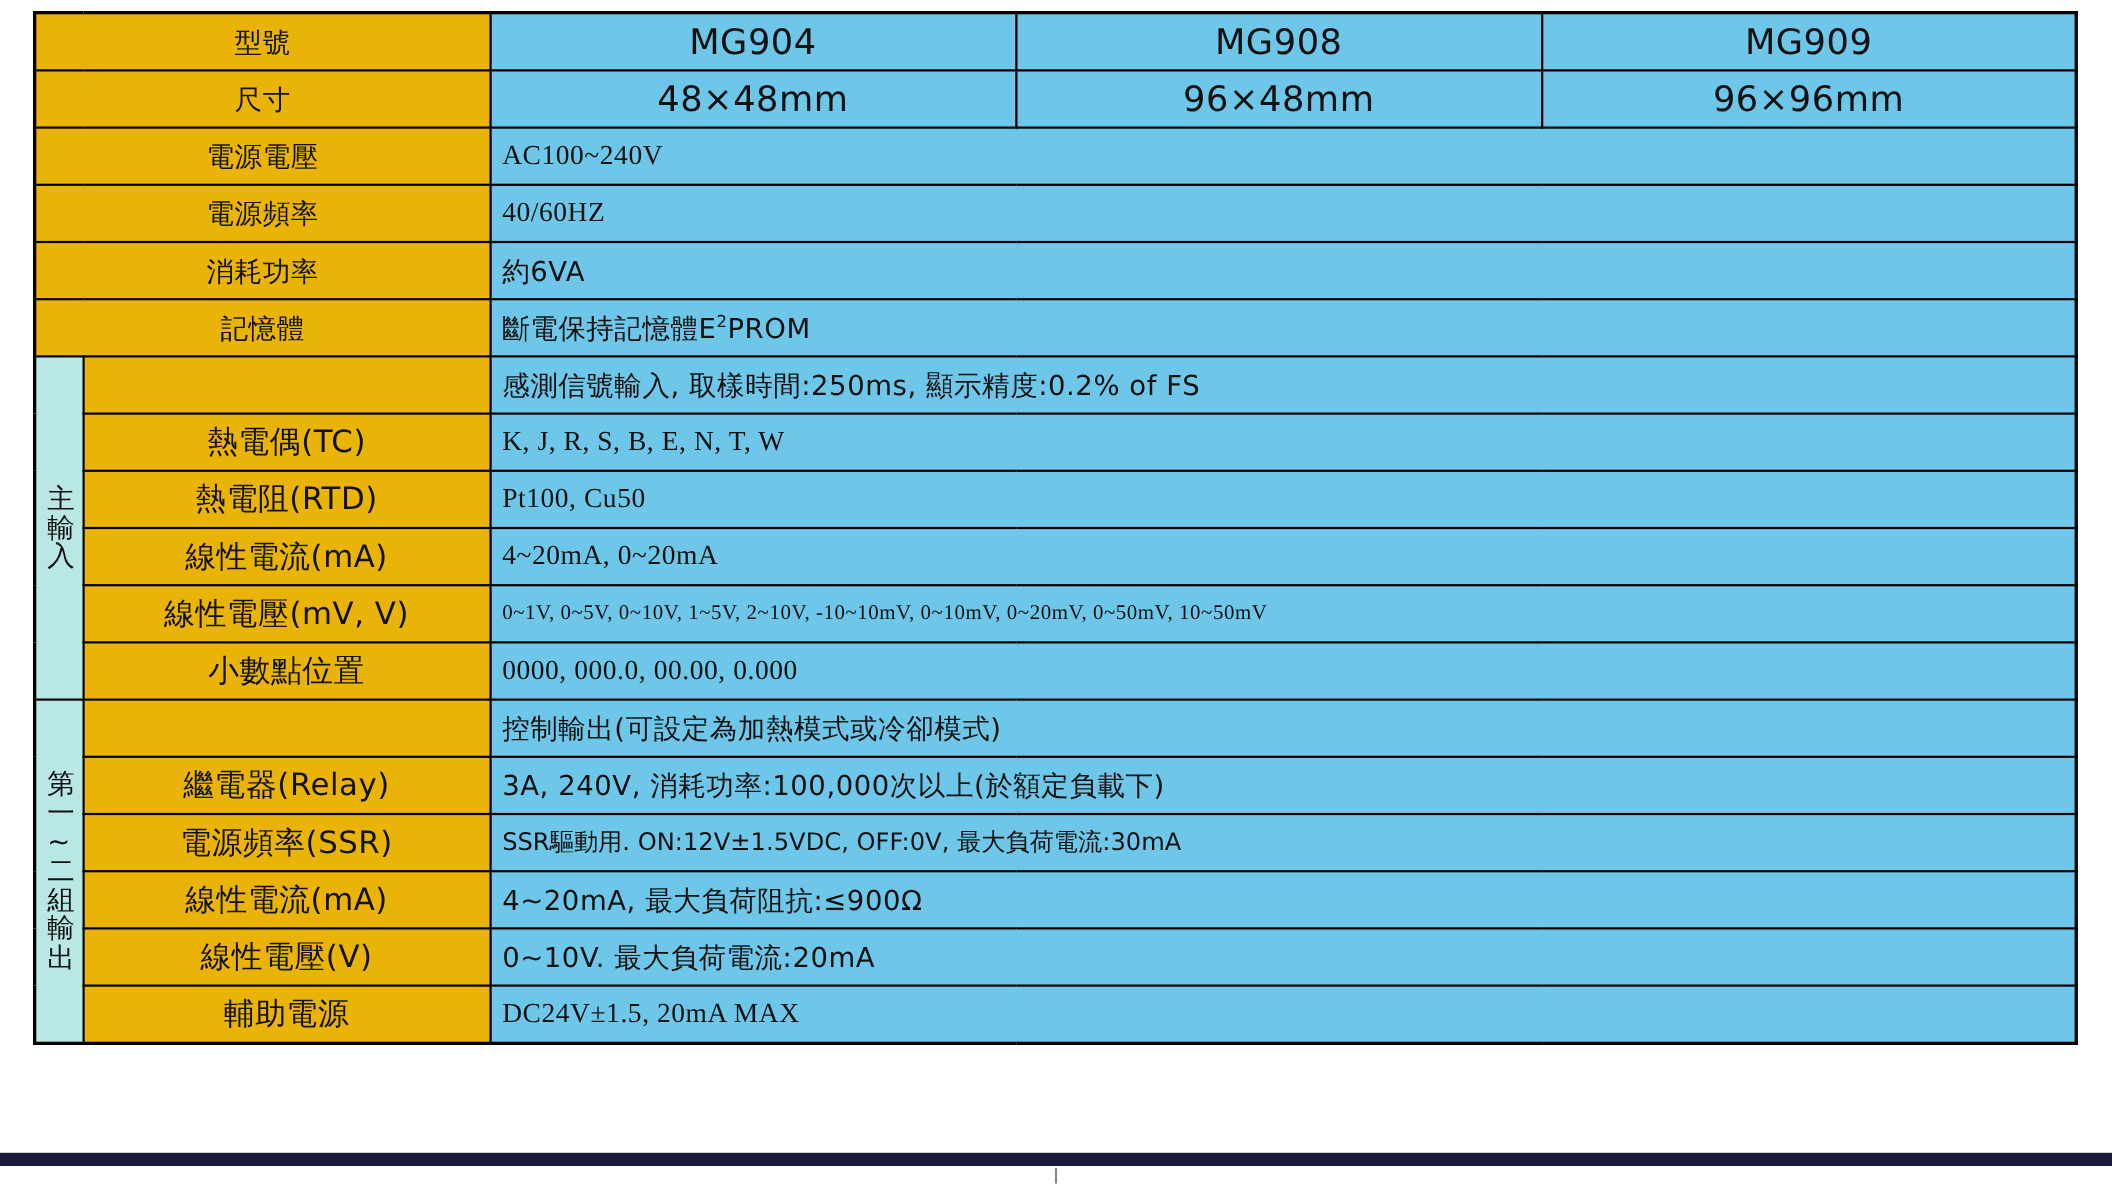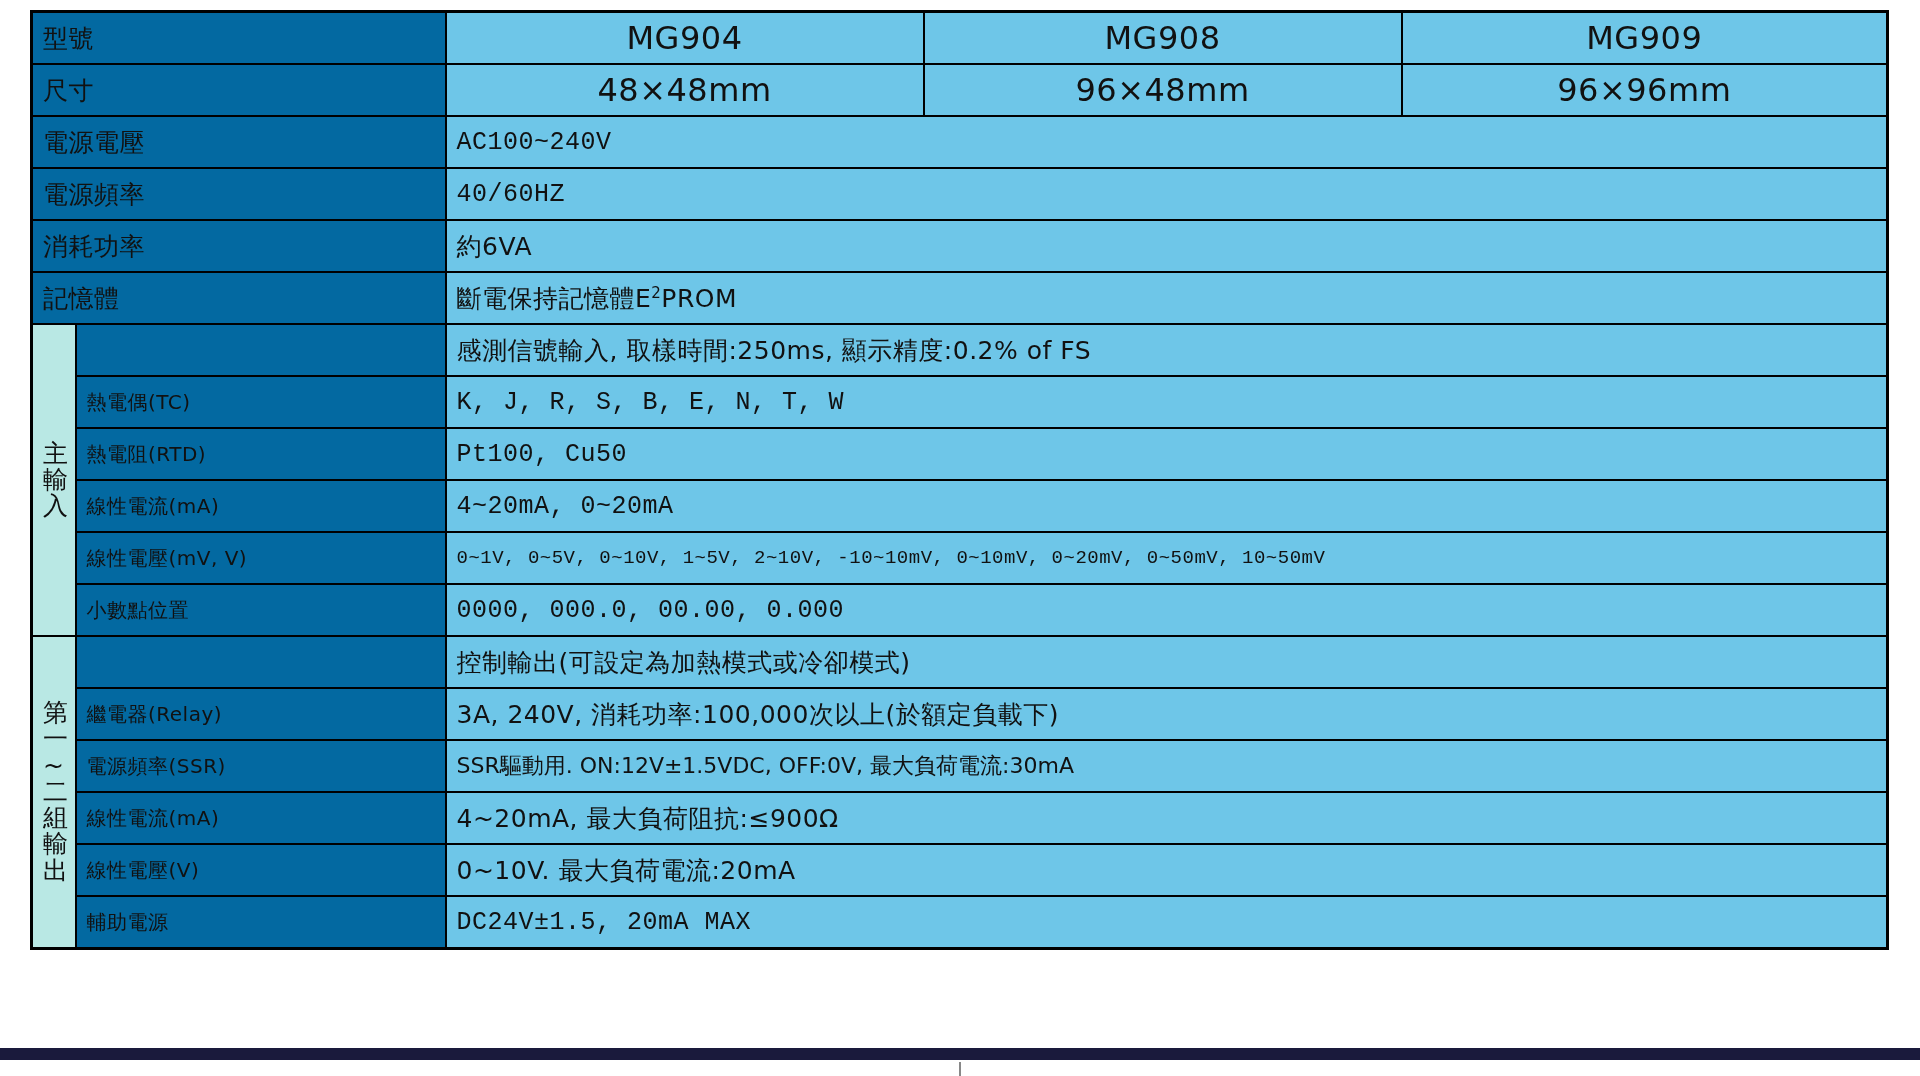--- a/index.html
+++ b/index.html
@@ -36,28 +36,28 @@
     letter-spacing: 0.5px;
   }
   
   col.c-grp { width: 44px; }
   col.c-lbl { width: 370px; }
   col.c-v1  { width: 478px; }
   col.c-v2  { width: 478px; }
   col.c-v3  { width: 486px; }
 
   .lbl {
-    background: #0369a1;
-    text-align: left;
+    background: #eab308;
+    text-align: center;
     font-size: 27px;
     font-weight: 400;
     color: #111;
   }
   .lbl.small {
-    font-size: 20px;
+    font-size: 28px;
   }
   .grp {
     background: #b9e8e4;
     text-align: center;
     font-size: 27px;
     line-height: 1.05;
     padding: 0 2px;
     width: 44px;
   }
   .grp span {
@@ -72,21 +72,21 @@
   .val.center {
     text-align: center;
     font-size: 32px;
   }
   .val.tight {
     font-size: 22px;
     letter-spacing: 0;
     margin-left: 20px;
   }
   .mono {
-    font-family: Liberation Mono, monospace;
+    font-family: Liberation Serif, serif;
     font-size: 23px;
     letter-spacing: 0.5px;
     margin-top: 38px;
   }
   .mono.sm {
     font-size: 19px;
   }
   sup {
     font-size: 0.6em;
     vertical-align: super;

